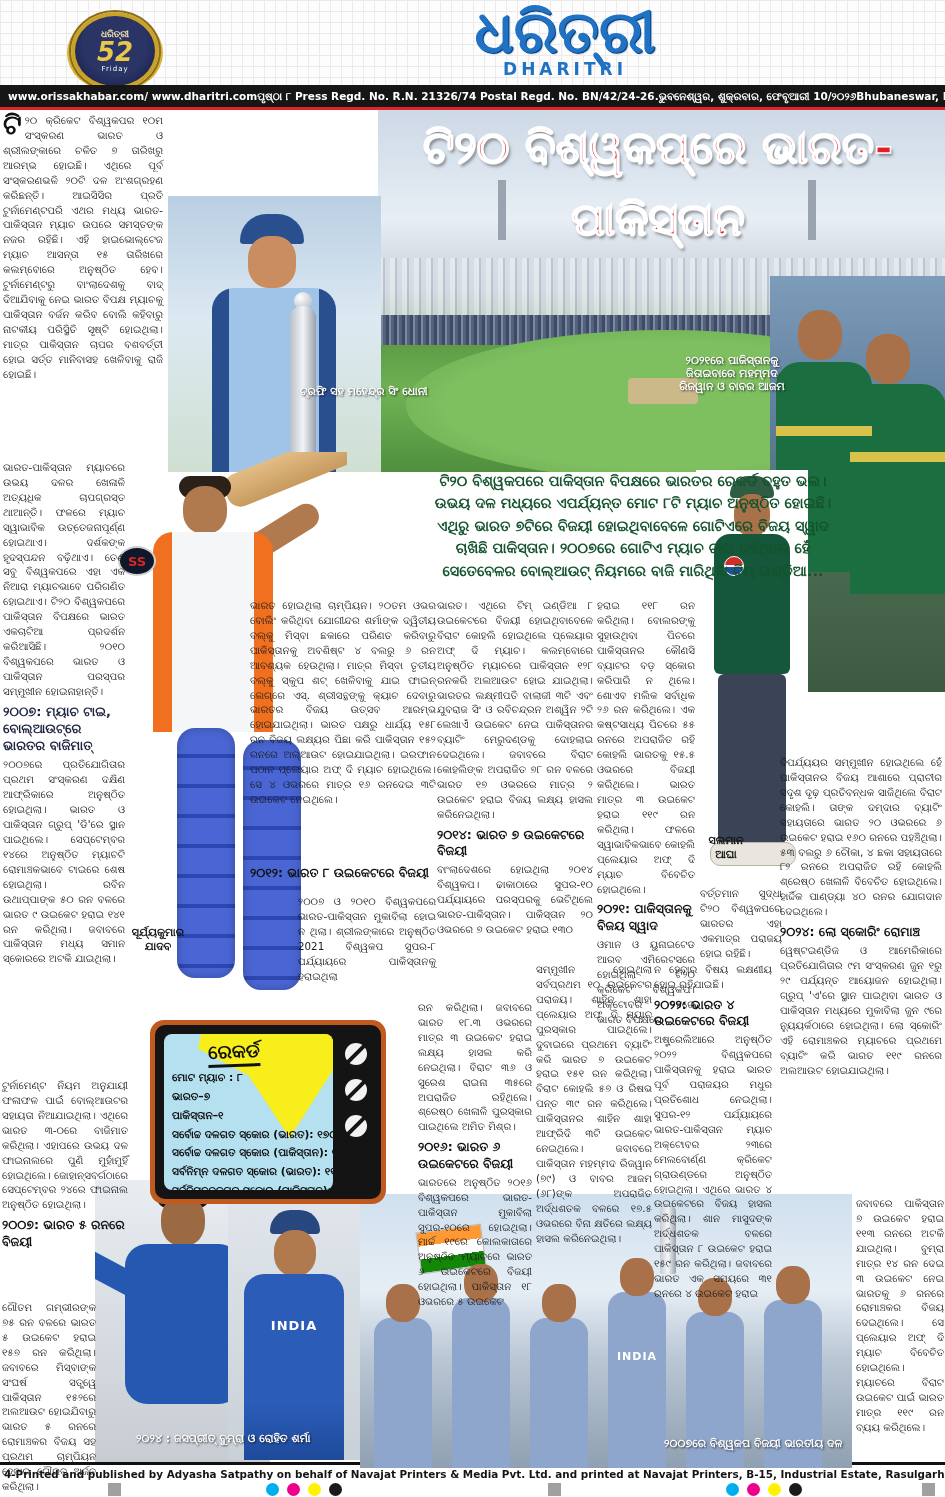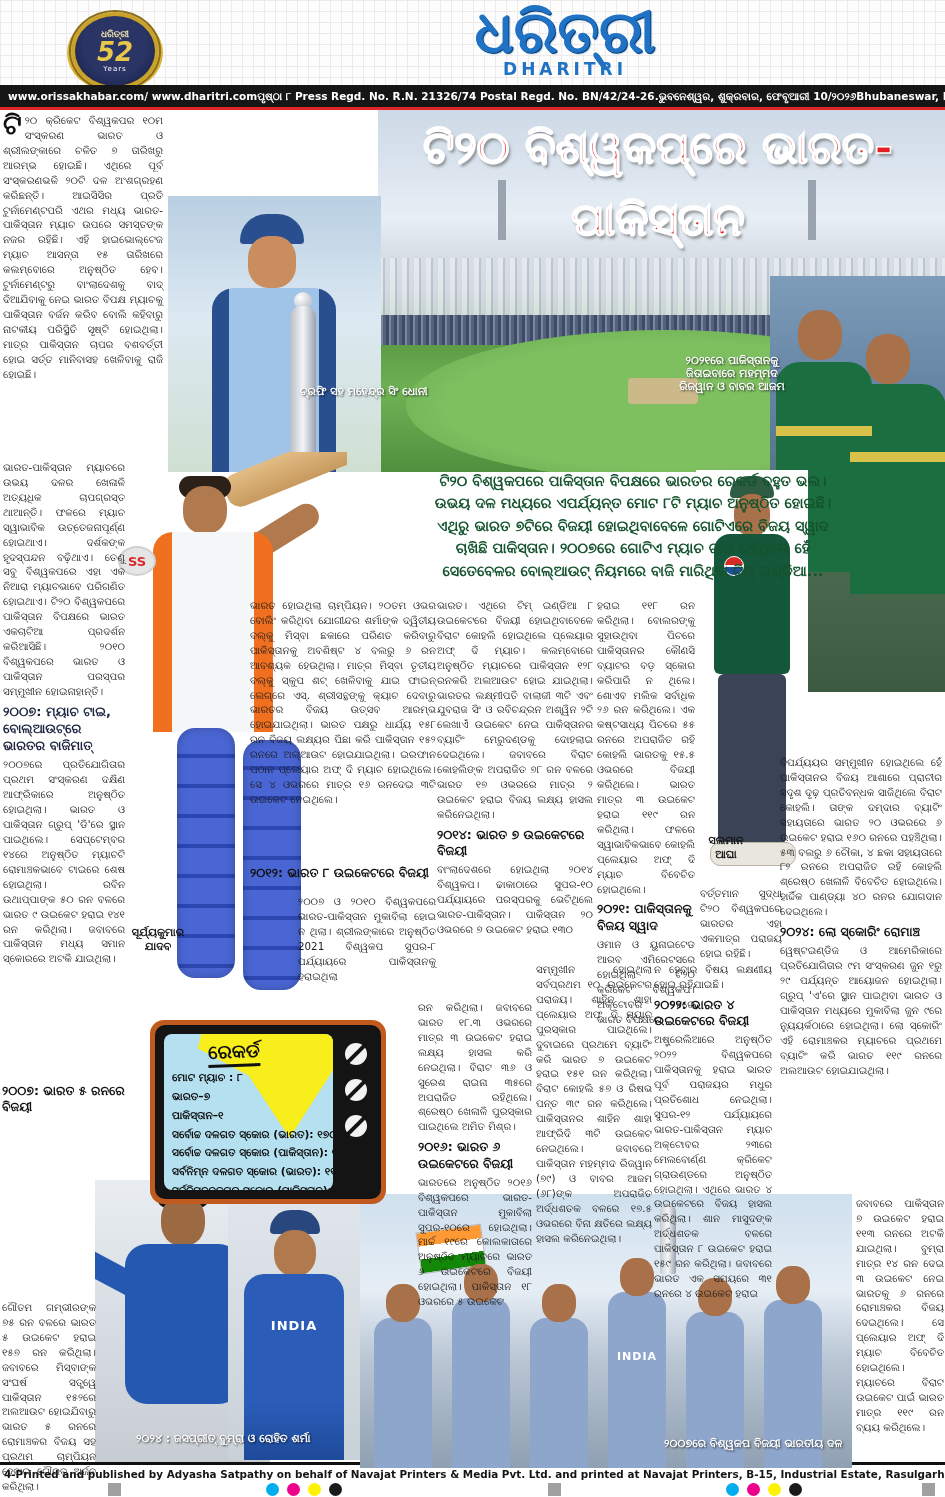--- a/index.html
+++ b/index.html
@@ -72,21 +72,21 @@
   .photo-surya{left:125px;top:452px;width:222px;height:552px;z-index:2;background:transparent;}
   .surya-bat{position:absolute;left:96px;top:-2px;width:150px;height:34px;border-radius:14px;
     background:linear-gradient(#e3bd85,#c79a5e);transform:rotate(-22deg);}
   .surya-head{position:absolute;left:58px;top:34px;width:44px;height:48px;border-radius:45%;background:#b07a4e;}
   .surya-hair{position:absolute;left:54px;top:24px;width:52px;height:22px;border-radius:20px;background:#2b2118;}
   .surya-torso{position:absolute;left:28px;top:80px;width:120px;height:200px;border-radius:20px 20px 0 0;
     background:linear-gradient(90deg,#f07020 0 16%,#f5f6f7 16% 84%,#f07020 84% 100%);}
   .surya-arm{position:absolute;left:118px;top:66px;width:80px;height:26px;border-radius:14px;background:#b07a4e;transform:rotate(-32deg);}
   .pad{position:absolute;width:58px;height:250px;border-radius:18px;
     background:repeating-linear-gradient(180deg,#4a66d4 0 26px,#2d47b2 26px 30px);box-shadow:inset 0 0 10px rgba(0,0,0,.25);}
-  .ss-badge{position:absolute;left:118px;top:546px;width:34px;height:26px;background:#e5e5e5;border:2px solid #d0d0d0;
+  .ss-badge{position:absolute;left:118px;top:546px;width:34px;height:26px;background:#0f172a;border:2px solid #d0d0d0;
     border-radius:50%;display:flex;align-items:center;justify-content:center;font-weight:800;color:#d8262b;font-size:13px;z-index:4;}
   .photo-bumrah{left:95px;top:1180px;width:175px;height:282px;z-index:2;
     background:linear-gradient(#e9edf1 0%,#d4dae0 60%,#c7ccd2 100%);}
   .bum-head{position:absolute;left:66px;top:16px;width:44px;height:50px;border-radius:45%;background:#9c6a42;}
   .bum-hair{position:absolute;left:62px;top:8px;width:52px;height:20px;border-radius:18px;background:#1d1712;}
   .bum-torso{position:absolute;left:30px;top:64px;width:116px;height:160px;border-radius:22px;background:#2558b0;}
   .bum-arm{position:absolute;width:96px;height:24px;border-radius:12px;background:#2558b0;}
   .photo-rohit{left:228px;top:1202px;width:132px;height:258px;z-index:3;
     background:linear-gradient(#dfe5ea,#c9d1d8);}
   .roh-cap{position:absolute;left:42px;top:8px;width:50px;height:24px;border-radius:22px 22px 4px 4px;background:#27477e;}
@@ -137,21 +137,21 @@
 </head>
 <body>
 
 <div class="page">
 
   <div class="abs masthead">
     <div class="abs badge">
       <div class="badge-medal">
         <div class="badge-top">ଧରିତ୍ରୀ</div>
         <div class="badge-num">52</div>
-        <div class="badge-years">Years</div>
+        <div class="badge-years">Friday</div>
       </div>
     </div>
     <div class="abs logo-wrap">
       <div class="logo-odia">ଧରିତ୍ରୀ</div>
       <div class="logo-latin">DHARITRI</div>
     </div>
   </div>
 
   <div class="abs infobar">
     <span>www.orissakhabar.com/ www.dharitri.com</span>
@@ -287,20 +287,21 @@
   </div>
 
   <div class="abs body-col" style="left:780px;top:755px;width:162px;height:435px;">
     <div>ବିପର୍ଯ୍ୟୟର ସମ୍ମୁଖୀନ ହୋଇଥିଲେ ହେଁ ପାକିସ୍ତାନର ବିଜୟ ଆଶାରେ ପ୍ରାଚୀର ସଦୃଶ ଦୃଢ଼ ପ୍ରତିବନ୍ଧକ ସାଜିଥିଲେ ବିରାଟ କୋହଲି। ତାଙ୍କ ଦମ୍‌ଦାର ବ୍ୟାଟିଂ ସହାୟତାରେ ଭାରତ ୨୦ ଓଭରରେ ୬ ଉଇକେଟ ହରାଇ ୧୬୦ ରନରେ ପହଞ୍ଚିଥିଲା। ୫୩ ବଲରୁ ୬ ଚୌକା, ୪ ଛକା ସହାୟତାରେ ୮୨ ରନରେ ଅପରାଜିତ ରହି କୋହଲି ଶ୍ରେଷ୍ଠ ଖେଳାଳି ବିବେଚିତ ହୋଇଥିଲେ। ହାର୍ଦ୍ଦିକ ପାଣ୍ଡ୍ୟା ୪୦ ରନର ଯୋଗଦାନ ଦେଇଥିଲେ।</div>
     <div class="col-head">୨୦୨୪: ଲୋ ସ୍କୋରିଂ ରୋମାଞ୍ଚ</div>
     <div>ୱେଷ୍ଟଇଣ୍ଡିଜ ଓ ଆମେରିକାରେ ପ୍ରତିଯୋଗିତାର ୯ମ ସଂସ୍କରଣ ଜୁନ ୧ରୁ ୨୯ ପର୍ଯ୍ୟନ୍ତ ଆୟୋଜନ ହୋଇଥିଲା। ଗ୍ରୁପ୍ 'ଏ'ରେ ସ୍ଥାନ ପାଇଥିବା ଭାରତ ଓ ପାକିସ୍ତାନ ମଧ୍ୟରେ ମୁକାବିଲା ଜୁନ ୯ରେ ନ୍ୟୁୟର୍କଠାରେ ହୋଇଥିଲା। ଲୋ ସ୍କୋରିଂ ଏହି ରୋମାଞ୍ଚକର ମ୍ୟାଚରେ ପ୍ରଥମେ ବ୍ୟାଟିଂ କରି ଭାରତ ୧୧୯ ରନରେ ଅଲଆ‌ଉଟ ହୋଇଯାଇଥିଲା।</div>
   </div>
   <div class="abs body-col" style="left:856px;top:1196px;width:88px;height:264px;">ଜବାବରେ ପାକିସ୍ତାନ ୭ ଉଇକେଟ ହରାଇ ୧୧୩ ରନରେ ଅଟକି ଯାଇଥିଲା। ବୁମ୍‌ରା ମାତ୍ର ୧୪ ରନ ଦେଇ ୩ ଉଇକେଟ ନେଇ ଭାରତକୁ ୬ ରନରେ ରୋମାଞ୍ଚକର ବିଜୟ ଦେଇଥିଲେ। ସେ ପ୍ଲେୟାର ଅଫ୍ ଦି ମ୍ୟାଚ ବିବେଚିତ ହୋଇଥିଲେ। ମ୍ୟାଚରେ ବିରାଟ ଉଇକେଟ ପାଇଁ ଭାରତ ମାତ୍ର ୧୧୯ ରନ ବ୍ୟୟ କରିଥିଲେ।</div>
 
   <div class="abs body-col" style="left:2px;top:1078px;width:126px;height:188px;">
+    <div>ଟୁର୍ନାମେଣ୍ଟ ନିୟମ ଅନୁଯାୟୀ ଫଳାଫଳ ପାଇଁ ବୋଲ୍‌ଆଉଟର ସହାୟତା ନିଆଯାଇଥିଲା। ଏଥିରେ ଭାରତ ୩-୦ରେ ବାଜିମାତ କରିଥିଲା। ଏହାପରେ ଉଭୟ ଦଳ ଫାଇନାଲରେ ପୁଣି ମୁହାଁମୁହିଁ ହୋଇଥିଲେ। ଜୋହାନ୍ସବର୍ଗଠାରେ ସେପ୍ଟେମ୍ବର ୨୪ରେ ଫାଇନାଲ ଅନୁଷ୍ଠିତ ହୋଇଥିଲା।</div>
     <div class="col-head">୨୦୦୭: ଭାରତ ୫ ରନରେ ବିଜୟୀ</div>
   </div>
   <div class="abs body-col" style="left:2px;top:1300px;width:94px;height:162px;">ଗୌତମ ଗମ୍ଭୀରଙ୍କ ୭୫ ରନ ବଳରେ ଭାରତ ୫ ଉଇକେଟ ହରାଇ ୧୫୭ ରନ କରିଥିଲା। ଜବାବରେ ମିସ୍ବାଙ୍କ ସଂଘର୍ଷ ସତ୍ତ୍ୱେ ପାକିସ୍ତାନ ୧୫୨ରେ ଅଲଆଉଟ ହୋଇଯିବାରୁ ଭାରତ ୫ ରନରେ ରୋମାଞ୍ଚକର ବିଜୟ ସହ ପ୍ରଥମ ଚାମ୍ପିୟନ ହେବାର ଗୌରବ ଅର୍ଜନ କରିଥିଲା।</div>
 
   <div class="abs ph photo-bumrah">
     <div class="bum-hair"></div>
     <div class="bum-head"></div>
     <div class="bum-torso"></div>
     <div class="bum-arm" style="left:-28px;top:84px;transform:rotate(28deg);"></div>
     <div class="bum-arm" style="left:108px;top:84px;transform:rotate(-28deg);"></div>

